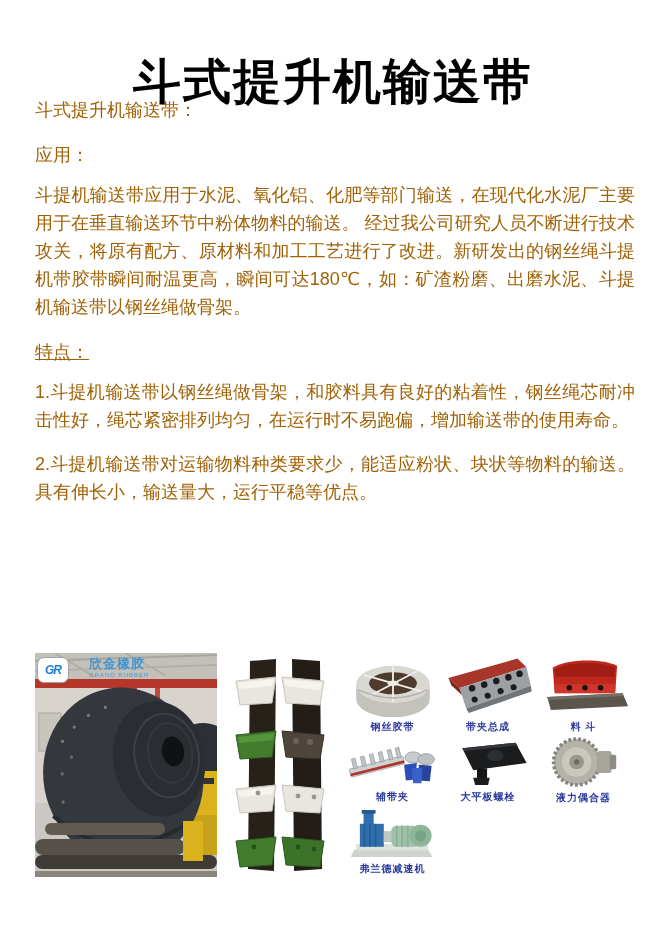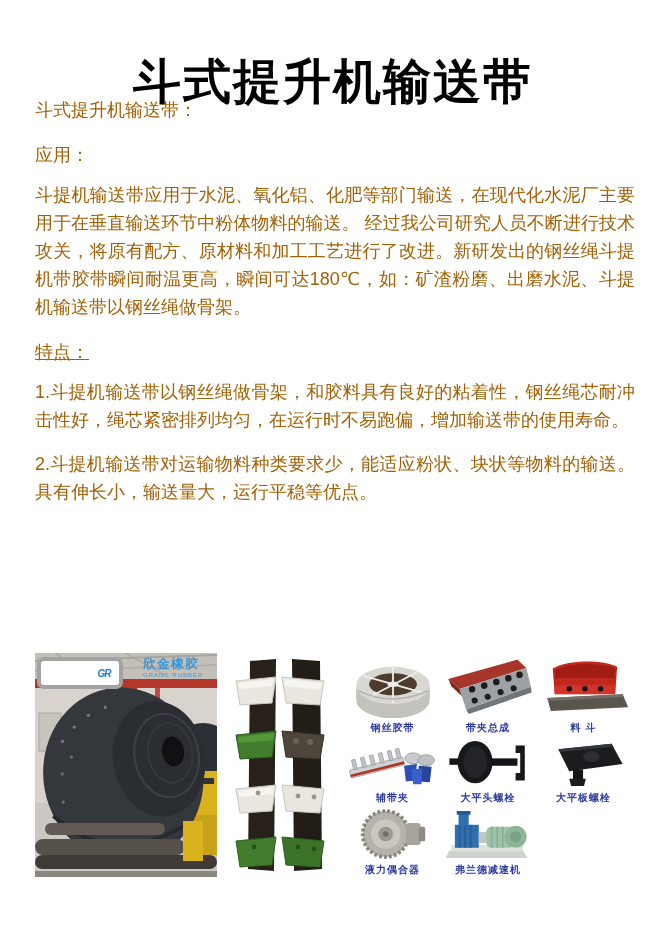--- a/index.html
+++ b/index.html
@@ -22,33 +22,33 @@
   .p-feathead{margin-bottom:12px !important;text-decoration:underline;}
   .p-feat1{margin-bottom:16px !important;}
 
   .gallery{position:absolute;top:653px;left:35px;width:596px;height:224px;display:flex;}
   .photo-factory{position:relative;width:182px;height:224px;flex:0 0 182px;}
   .photo-buckets{width:110px;height:224px;flex:0 0 110px;margin-left:11px;}
   .photo-factory svg,.photo-buckets svg{display:block;width:100%;height:100%;}
 
   .logo{position:absolute;top:4px;left:2px;display:flex;align-items:flex-start;}
   .logo-mark{
-    width:30px;height:24px;border:4px solid #a3a3a3;border-radius:7px;background:#ffffff;
-    color:#1d7fd6;font-weight:bold;font-style:italic;font-size:10px;
-    display:flex;align-items:center;justify-content:center;letter-spacing:-1px;padding-left:48px;
+    width:30px;height:24px;border:1px solid #a3a3a3;border-radius:7px;background:#ffffff;
+    color:#1d7fd6;font-weight:bold;font-style:italic;font-size:12px;
+    display:flex;align-items:center;justify-content:center;letter-spacing:-1px;
   }
   .logo-text{margin-left:20px;line-height:1;}
   .logo-cn{color:#2a8fd8;font-size:13px;font-weight:bold;letter-spacing:1px;opacity:.85;}
   .logo-en{color:#2a8fd8;font-size:6px;letter-spacing:1px;margin-top:2px;opacity:.8;}
 
   .grid{
     margin-left:7px;flex:1;display:grid;
     grid-template-columns:repeat(3,1fr);grid-template-rows:82px 70px 72px;
   }
-  .prod{margin:0;display:flex;flex-direction:column;align-items:center;justify-content:flex-end;}
+  .prod{margin:0;display:flex;flex-direction:column;align-items:center;justify-content:center;font-family:Liberation Serif, serif;}
   .prod svg{display:block;}
   .prod figcaption{
     font-size:10px;color:#2b3a9e;font-weight:bold;letter-spacing:1px;
     margin-top:3px;white-space:nowrap;
   }
 </style>
 </head>
 <body>
 
 <div class="page">
@@ -227,30 +227,20 @@
           </g>
           <ellipse cx="72" cy="22" rx="9" ry="6" fill="#c9ccce" stroke="#9a9da0"></ellipse>
           <ellipse cx="86" cy="24" rx="9" ry="6" fill="#bfc2c4" stroke="#9a9da0"></ellipse>
           <polygon points="62,30 76,28 74,46 64,47" fill="#2b4fb5"></polygon>
           <polygon points="78,30 92,31 90,48 78,47" fill="#27449c"></polygon>
           <polygon points="70,34 82,33 81,50 72,50" fill="#3a60cc"></polygon>
         </svg>
         <figcaption>辅带夹</figcaption>
       </figure>
 
-      <figure class="prod">
-        <svg width="92" height="50" viewBox="0 0 100 54">
-          <rect x="8" y="22" width="12" height="7" fill="#141518"></rect>
-          <ellipse cx="36" cy="26" rx="19" ry="23" fill="#17181a"></ellipse>
-          <ellipse cx="36" cy="26" rx="13" ry="17" fill="#222428"></ellipse>
-          <rect x="54" y="22" width="28" height="8" fill="#141518"></rect>
-          <polygon points="80,8 90,8 90,46 80,46 80,38 85,38 85,16 80,16" fill="#17181a"></polygon>
-        </svg>
-        <figcaption>大平头螺栓</figcaption>
-      </figure>
 
       <figure class="prod">
         <svg width="92" height="50" viewBox="0 0 100 54">
           <polygon points="22,12 80,6 92,28 34,36" fill="#1b1c1e"></polygon>
           <polygon points="22,12 80,6 82,9 25,15" fill="#34363a"></polygon>
           <ellipse cx="58" cy="20" rx="9" ry="6" fill="#2c2e32"></ellipse>
           <rect x="38" y="34" width="11" height="12" fill="#141517"></rect>
           <polygon points="34,44 52,44 50,52 36,52" fill="#1b1c1e"></polygon>
         </svg>
         <figcaption>大平板螺栓</figcaption>

